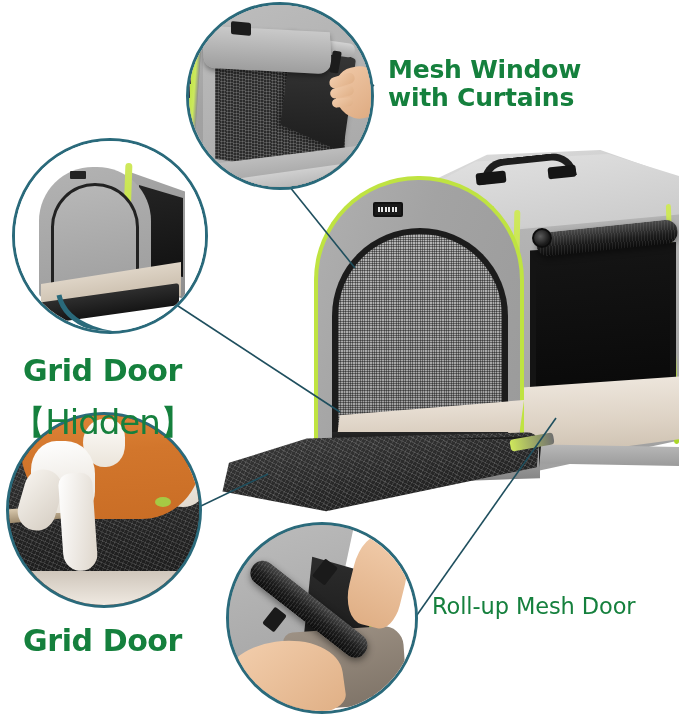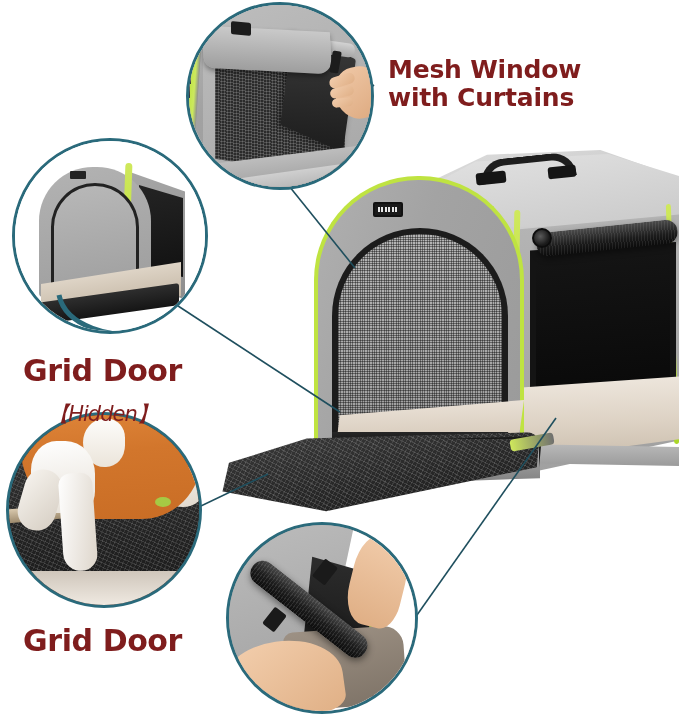--- a/index.html
+++ b/index.html
@@ -2,27 +2,27 @@
 <html><head>
 <meta charset="utf-8">
 <style>
   html,body{margin:0;padding:0;background:#ffffff;}
   body{width:679px;height:714px;position:relative;overflow:hidden;
        font-family:"DejaVu Sans","Liberation Sans",sans-serif;}
 
   .stage{position:absolute;left:0;top:0;width:679px;height:714px;background:#fff;}
 
   
-  .label{position:absolute;color:#7f1d1d;line-height:1.12;white-space:pre-line;}
+  .label{position:absolute;color:#15803d;line-height:1.12;white-space:pre-line;}
   .label-mesh{left:388px;top:56px;font-size:25px;font-weight:700;letter-spacing:-.2px;}
   .label-rollup{left:432px;top:594px;font-size:22.5px;font-weight:400;letter-spacing:-.1px;}
   .label-grid1{left:0px;top:336px;width:205px;text-align:center;}
   .label-grid2{left:0px;top:606px;width:205px;text-align:center;}
   .lbl-big{font-size:30px;font-weight:700;letter-spacing:-.4px;display:block;}
-  .lbl-sub{font-size:21px;font-weight:400;letter-spacing:-1px;display:block;margin-top:-2px;font-style:italic;}
+  .lbl-sub{font-size:34px;font-weight:400;letter-spacing:-1px;display:block;margin-top:-2px;}
 
   
   .circ{position:absolute;border-radius:50%;border:3px solid #2a6a7b;
         overflow:hidden;background:#efefef;}
   .circ .inner{position:absolute;left:0;top:0;width:100%;height:100%;}
 
   
   .c-mesh{left:186px;top:2px;width:182px;height:182px;}
   .cm-bg{position:absolute;inset:0;background:linear-gradient(160deg,#b6b6b6 0%,#a2a2a2 45%,#9a9a9a 100%);}
   .cm-lime{position:absolute;left:-2px;top:38px;width:10px;height:130px;
@@ -350,14 +350,15 @@
 
   <div class="label label-grid1">
     <span class="lbl-big">Grid Door</span>
     <span class="lbl-sub">【Hidden】</span>
   </div>
 
   <div class="label label-grid2">
     <span class="lbl-big">Grid Door</span>
   </div>
 
+  <div class="label label-rollup">Roll-up Mesh Door</div>
 
 </div>
 
 </body></html>

